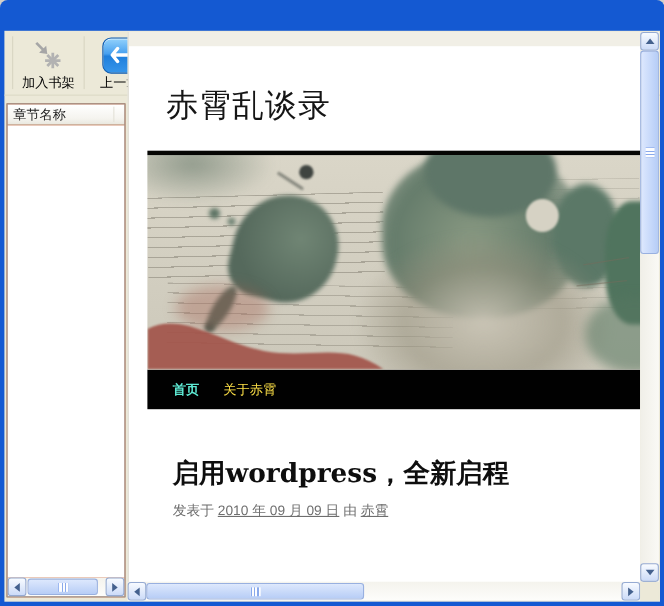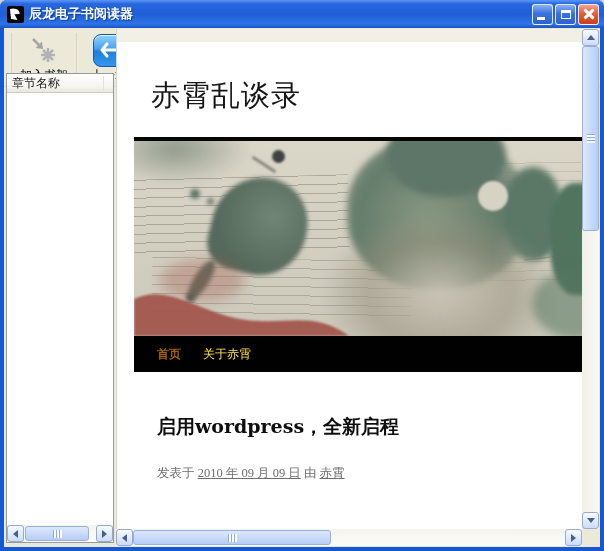--- a/index.html
+++ b/index.html
@@ -68,21 +68,21 @@
   .tri-right { width:0; height:0; border-top:4px solid transparent; border-bottom:4px solid transparent; border-left:5px solid #44618e; }
   .tri-up    { width:0; height:0; border-left:4px solid transparent; border-right:4px solid transparent; border-bottom:5px solid #44618e; }
   .tri-down  { width:0; height:0; border-left:4px solid transparent; border-right:4px solid transparent; border-top:5px solid #1c3f94; }
   .tri-down.sc { border-top-color:#44618e; }
   .grip-h { width:9px; height:8px; background:repeating-linear-gradient(to right,#89a9ec 0 1px,rgba(255,255,255,.95) 1px 3px); }
   .grip-v { width:8px; height:9px; background:repeating-linear-gradient(to bottom,#89a9ec 0 1px,rgba(255,255,255,.95) 1px 3px); }
   .sbtn { width:17px; height:17px; flex:none; border:1px solid #96abd3; border-radius:3px;
           background:linear-gradient(180deg,#f8fbff,#ccdbf8); display:flex; align-items:center; justify-content:center; }
 
   
-  .sidebar { position:absolute; left:2px; top:45px; width:108px; bottom:4px; background:#c2410c;
+  .sidebar { position:absolute; left:2px; top:66px; width:108px; bottom:4px; background:#c2410c;
              border:1px solid #919b9c; }
   .sidebar-header { height:19px; background:linear-gradient(180deg,#ffffff,#f5f4ef 70%,#e9e8df);
                     border-bottom:1px solid #cfcec2; display:flex; align-items:center;
                     padding-left:5px; position:relative; }
   .sidebar-header-label { font-size:12px; color:#1a1a1a; }
   .header-divider { position:absolute; right:9px; top:2px; bottom:2px; width:1px; background:#e3e2d8; }
   .sidebar-body { position:absolute; top:19px; left:0; right:0; bottom:17px; background:#fff; }
   .hscroll { position:absolute; left:0; right:0; bottom:0; height:17px; display:flex;
              background:linear-gradient(180deg,#f4f3ed,#fdfdfb); }
   .strack { flex:1; position:relative; }
@@ -127,62 +127,42 @@
            background:radial-gradient(closest-side, rgba(200,195,180,.95), rgba(150,145,126,.55) 62%, rgba(150,145,126,0)); filter:blur(4px); }
   .b-right { left:416px; top:42px; width:58px; height:112px; border-radius:42%; background:#50745e; }
   .b-rightlow { left:398px; top:128px; width:90px; height:70px; background:rgba(86,118,96,.55); filter:blur(5px); }
   .b-redsmear { left:26px; top:118px; width:85px; height:42px; background:rgba(160,90,75,.35); filter:blur(6px); }
   .b-script1,.b-script2 { position:absolute; border-bottom:1px solid rgba(118,108,92,.5); }
   .b-script1 { left:396px; top:96px; width:42px; transform:rotate(-9deg); }
   .b-script2 { left:390px; top:116px; width:46px; transform:rotate(-6deg); }
   .b-redwave { position:absolute; left:0; bottom:0; filter:blur(1px); }
 
   .nav { height:36px; background:#010101; display:flex; align-items:center; margin-left:17px; }
-  .nav-home { color:#a16207; font-size:12px; font-weight:bold; margin-left:23px; text-decoration:none; }
+  .nav-home { color:#5eead4; font-size:12px; font-weight:bold; margin-left:23px; text-decoration:none; }
   .nav-about { color:#fde047; font-size:12px; margin-left:22px; text-decoration:none; }
 
-  .post-title { font-family:"DejaVu Serif","Liberation Serif",serif; font-size:19px; font-weight:bold;
+  .post-title { font-family:"DejaVu Serif","Liberation Serif",serif; font-size:24px; font-weight:bold;
                 color:#0e0e0e; margin:42px 0 0 40px; }
-  .post-meta { font-family:Liberation Serif, serif; font-size:12.5px; color:#6e6e6e;
-               margin:25px 0 0 40px; }
+  .post-meta { font-family:Liberation Sans, sans-serif; font-size:12.5px; color:#6e6e6e;
+               margin:10px 0 0 40px; }
   .post-meta a { color:#6e6e6e; text-decoration:underline; }
 
   .vscroll { position:absolute; top:0; right:0; width:17px; bottom:17px; display:flex; flex-direction:column;
              background:linear-gradient(90deg,#f0efe8,#faf9f5); }
   .vtrack { flex:1; position:relative; }
   .vthumb { position:absolute; left:0; right:0; top:0; height:185px; border:1px solid #98b0e0; border-radius:3px;
             background:linear-gradient(90deg,#dde8fe,#b6cdf7); display:flex; align-items:center; justify-content:center; }
   .main-hscroll { position:absolute; left:0; right:17px; bottom:0; height:17px; }
   .corner { position:absolute; right:0; bottom:0; width:17px; height:17px; background:#ece9d8; }
 </style>
 </head>
 <body>
 
 <div class="window">
 
-  <div class="titlebar">
-    <span class="app-icon">
-      <svg width="17" height="17" viewBox="0 0 17 17">
-        <rect width="17" height="17" rx="2" fill="#000"></rect>
-        <path d="M3 3 C9 1 13.5 5 12.5 8 L7.5 8.2 L10.5 14 L4 13 Z" fill="#fff"></path>
-      </svg>
-    </span>
-    <span class="title">辰龙电子书阅读器</span>
-    <span class="win-controls">
-      <button class="winbtn minmax">
-        <span class="glyph-min"></span>
-      </button>
-      <button class="winbtn minmax">
-        <span class="glyph-max"></span>
-      </button>
-      <button class="winbtn close">
-        <span class="glyph-close"></span>
-      </button>
-    </span>
-  </div>
 
   <div class="client">
 
     <div class="toolbar">
 
 
       <span class="sep"></span>
 
       <button class="tbtn">
         <span class="ticon">

